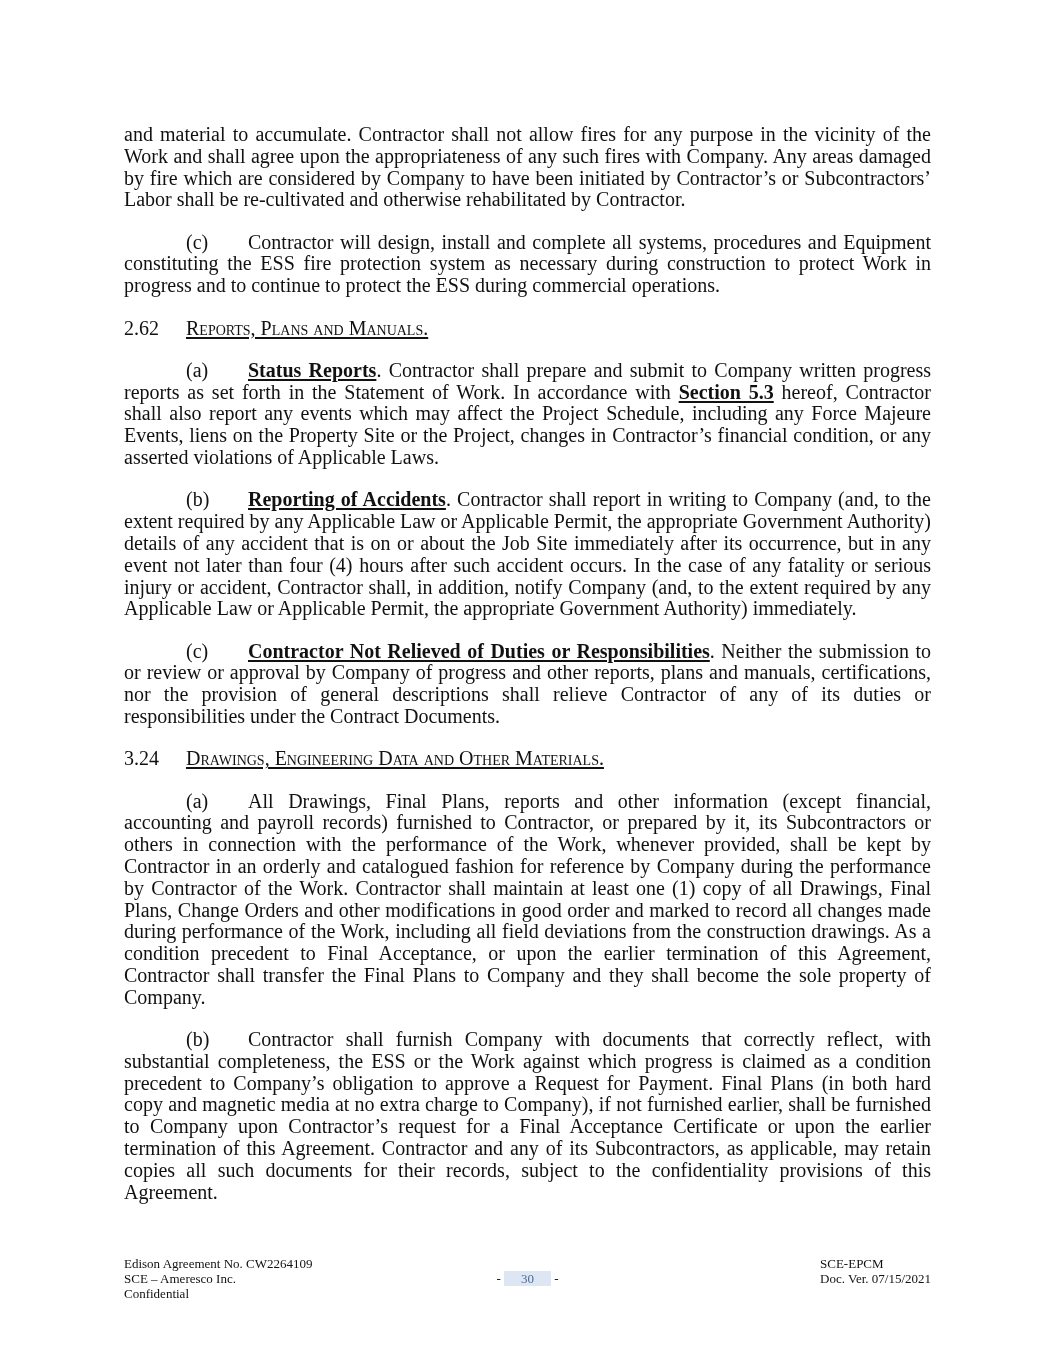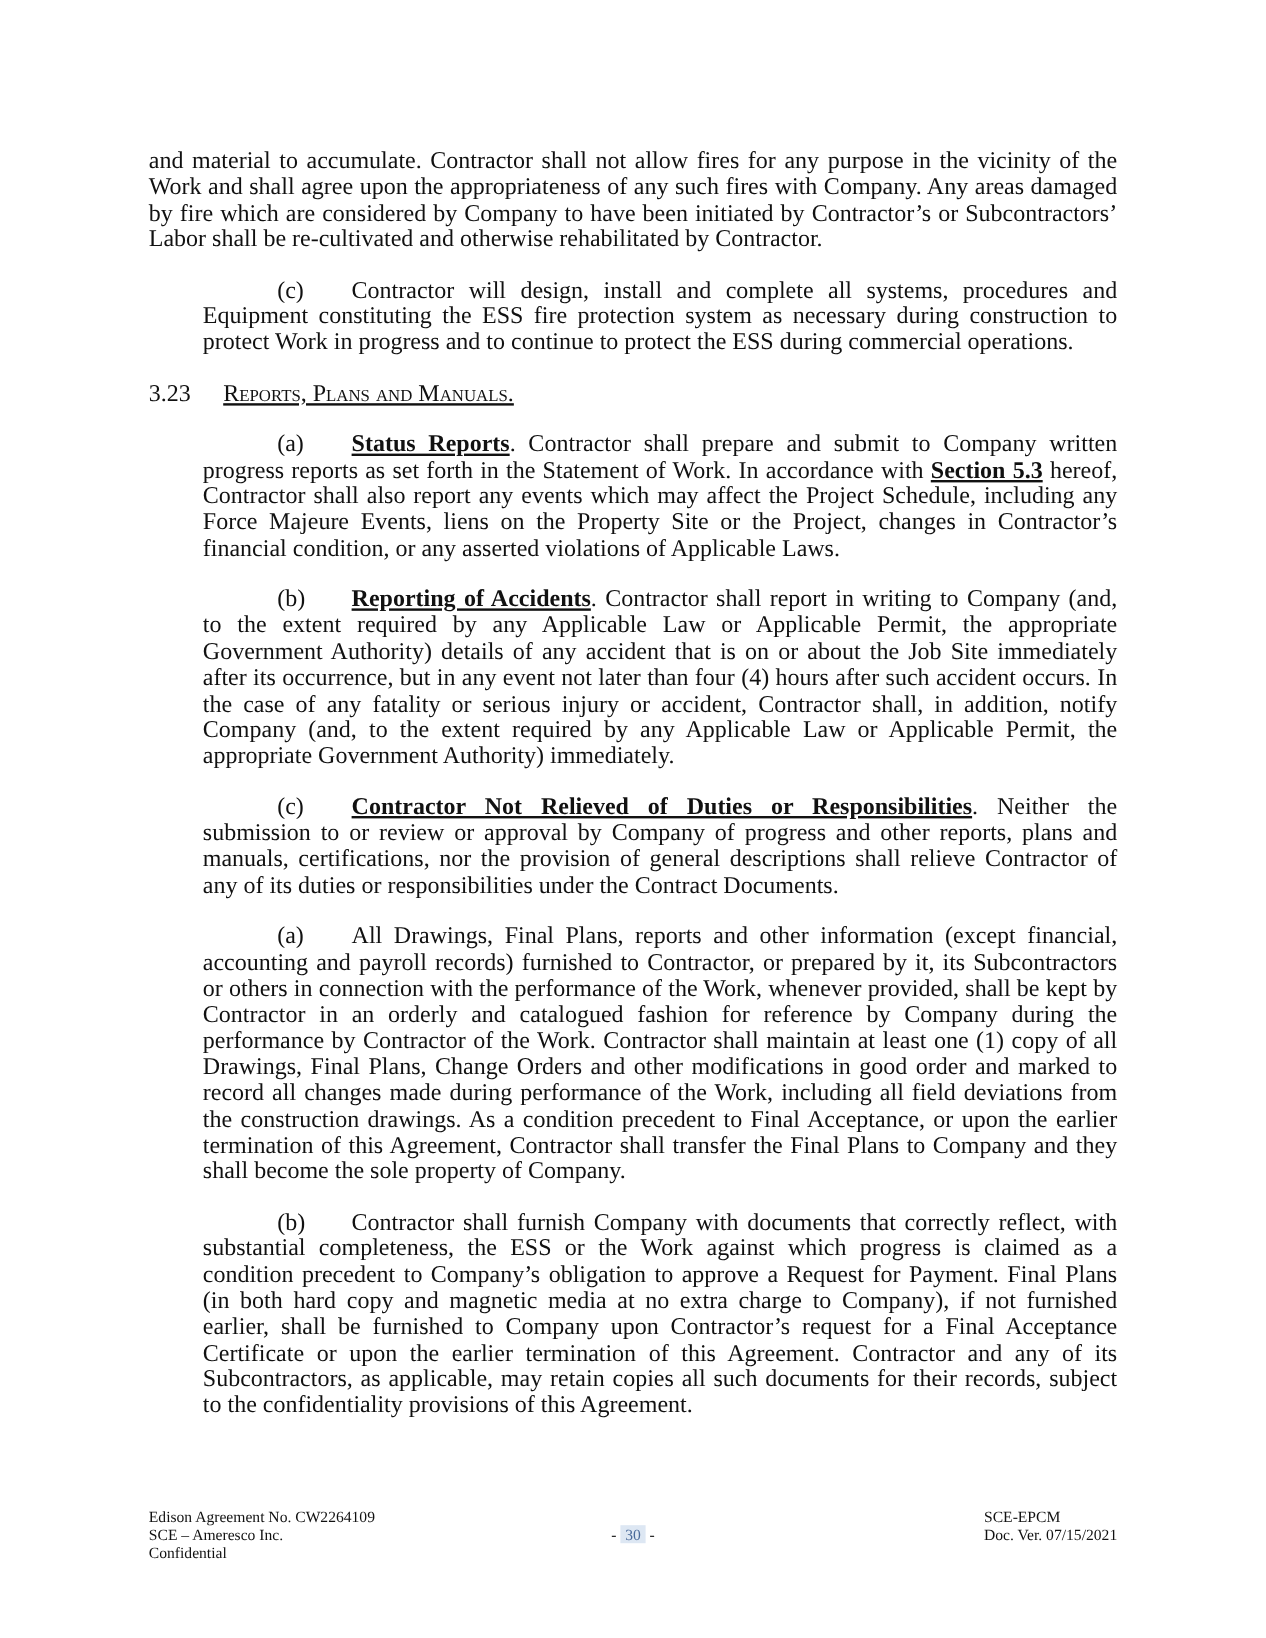--- a/index.html
+++ b/index.html
@@ -22,21 +22,20 @@
       width: 807px;
       font-size: 20px;
       line-height: 21.8px;
     }
     .para {
       text-align: justify;
       margin: 0 0 20.5px 0;
     }
     .para.indent {
       text-indent: 62px;
-      margin-left: 45px;
     }
     .label {
       display: inline-block;
       width: 62px;
       text-indent: 0;
     }
     .u {
       text-decoration: underline;
       text-underline-offset: 2px;
       font-weight: bold;
@@ -61,40 +60,41 @@
       font-size: 13px;
       line-height: 15px;
       color: #111111;
     }
     .footer .left { position: absolute; left: 0; top: 0; }
     .footer .center { position: absolute; left: 0; width: 100%; top: 15px; text-align: center; }
     .footer .right { position: absolute; right: 0; top: 0; text-align: left; }
     .pagenum-hl {
       background: #dde7f3;
       color: #4a6a9a;
-      padding: 0 4px;
+      padding: 0 17px;
     }
   </style>
 </head>
 <body>
 
 <div class="page">
 
   <p class="para">and material to accumulate.  Contractor shall not allow fires for any purpose in the vicinity of the Work and shall agree upon the appropriateness of any such fires with Company.  Any areas damaged by fire which are considered by Company to have been initiated by Contractor’s or Subcontractors’ Labor shall be re-cultivated and otherwise rehabilitated by Contractor.</p>
 
   <p class="para indent"><span class="label">(c)</span><span>Contractor will design, install and complete all systems, procedures and Equipment constituting the ESS fire protection system as necessary during construction to protect Work in progress and to continue to protect the ESS during commercial operations.</span></p>
 
-  <div class="heading"><span class="num">3.23</span><span class="title">Reports, Plans and Manuals.</span></div>
+  <div class="heading"><span class="num">2.62</span><span class="title">Reports, Plans and Manuals.</span></div>
 
   <p class="para indent"><span class="label">(a)</span><span class="u">Status Reports</span><span>.  Contractor shall prepare and submit to Company written progress reports as set forth in the Statement of Work.  In accordance with </span><span class="u">Section 5.3</span><span> hereof, Contractor shall also report any events which may affect the Project Schedule, including any Force Majeure Events, liens on the Property Site or the Project, changes in Contractor’s financial condition, or any asserted violations of Applicable Laws.</span></p>
 
   <p class="para indent"><span class="label">(b)</span><span class="u">Reporting of Accidents</span><span>.  Contractor shall report in writing to Company (and, to the extent required by any Applicable Law or Applicable Permit, the appropriate Government Authority) details of any accident that is on or about the Job Site immediately after its occurrence, but in any event not later than four (4) hours after such accident occurs.  In the case of any fatality or serious injury or accident, Contractor shall, in addition, notify Company (and, to the extent required by any Applicable Law or Applicable Permit, the appropriate Government Authority) immediately.</span></p>
 
   <p class="para indent"><span class="label">(c)</span><span class="u">Contractor Not Relieved of Duties or Responsibilities</span><span>.  Neither the submission to or review or approval by Company of progress and other reports, plans and manuals, certifications, nor the provision of general descriptions shall relieve Contractor of any of its duties or responsibilities under the Contract Documents.</span></p>
 
+  <div class="heading"><span class="num">3.24</span><span class="title">Drawings, Engineering Data and Other Materials.</span></div>
 
   <p class="para indent"><span class="label">(a)</span><span>All Drawings, Final Plans, reports and other information (except financial, accounting and payroll records) furnished to Contractor, or prepared by it, its Subcontractors or others in connection with the performance of the Work, whenever provided, shall be kept by Contractor in an orderly and catalogued fashion for reference by Company during the performance by Contractor of the Work.  Contractor shall maintain at least one (1) copy of all Drawings, Final Plans, Change Orders and other modifications in good order and marked to record all changes made during performance of the Work, including all field deviations from the construction drawings.  As a condition precedent to Final Acceptance, or upon the earlier termination of this Agreement, Contractor shall transfer the Final Plans to Company and they shall become the sole property of Company.</span></p>
 
   <p class="para indent"><span class="label">(b)</span><span>Contractor shall furnish Company with documents that correctly reflect, with substantial completeness, the ESS or the Work against which progress is claimed as a condition precedent to Company’s obligation to approve a Request for Payment.  Final Plans (in both hard copy and magnetic media at no extra charge to Company), if not furnished earlier, shall be furnished to Company upon Contractor’s request for a Final Acceptance Certificate or upon the earlier termination of this Agreement. Contractor and any of its Subcontractors, as applicable, may retain copies all such documents for their records, subject to the confidentiality provisions of this Agreement.</span></p>
 
 
 </div>
 
 <div class="footer">
   <div class="left">

